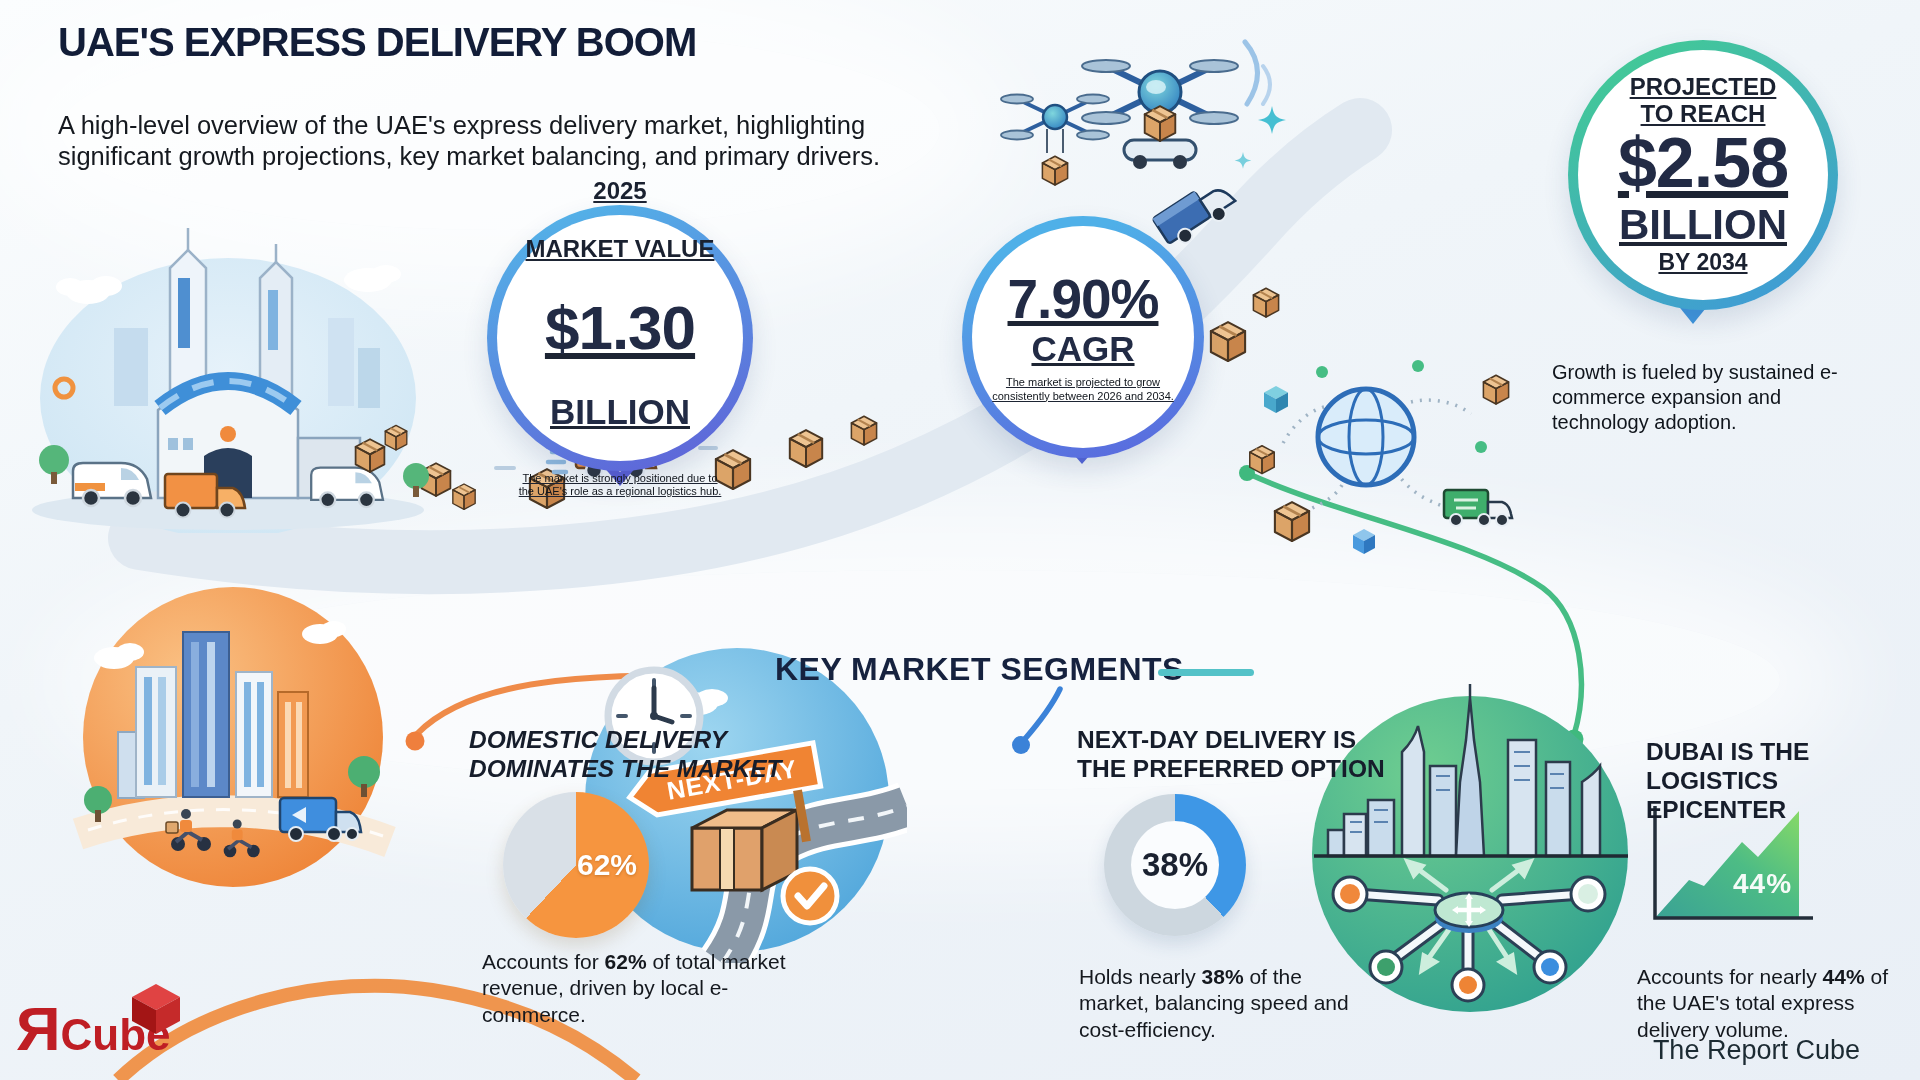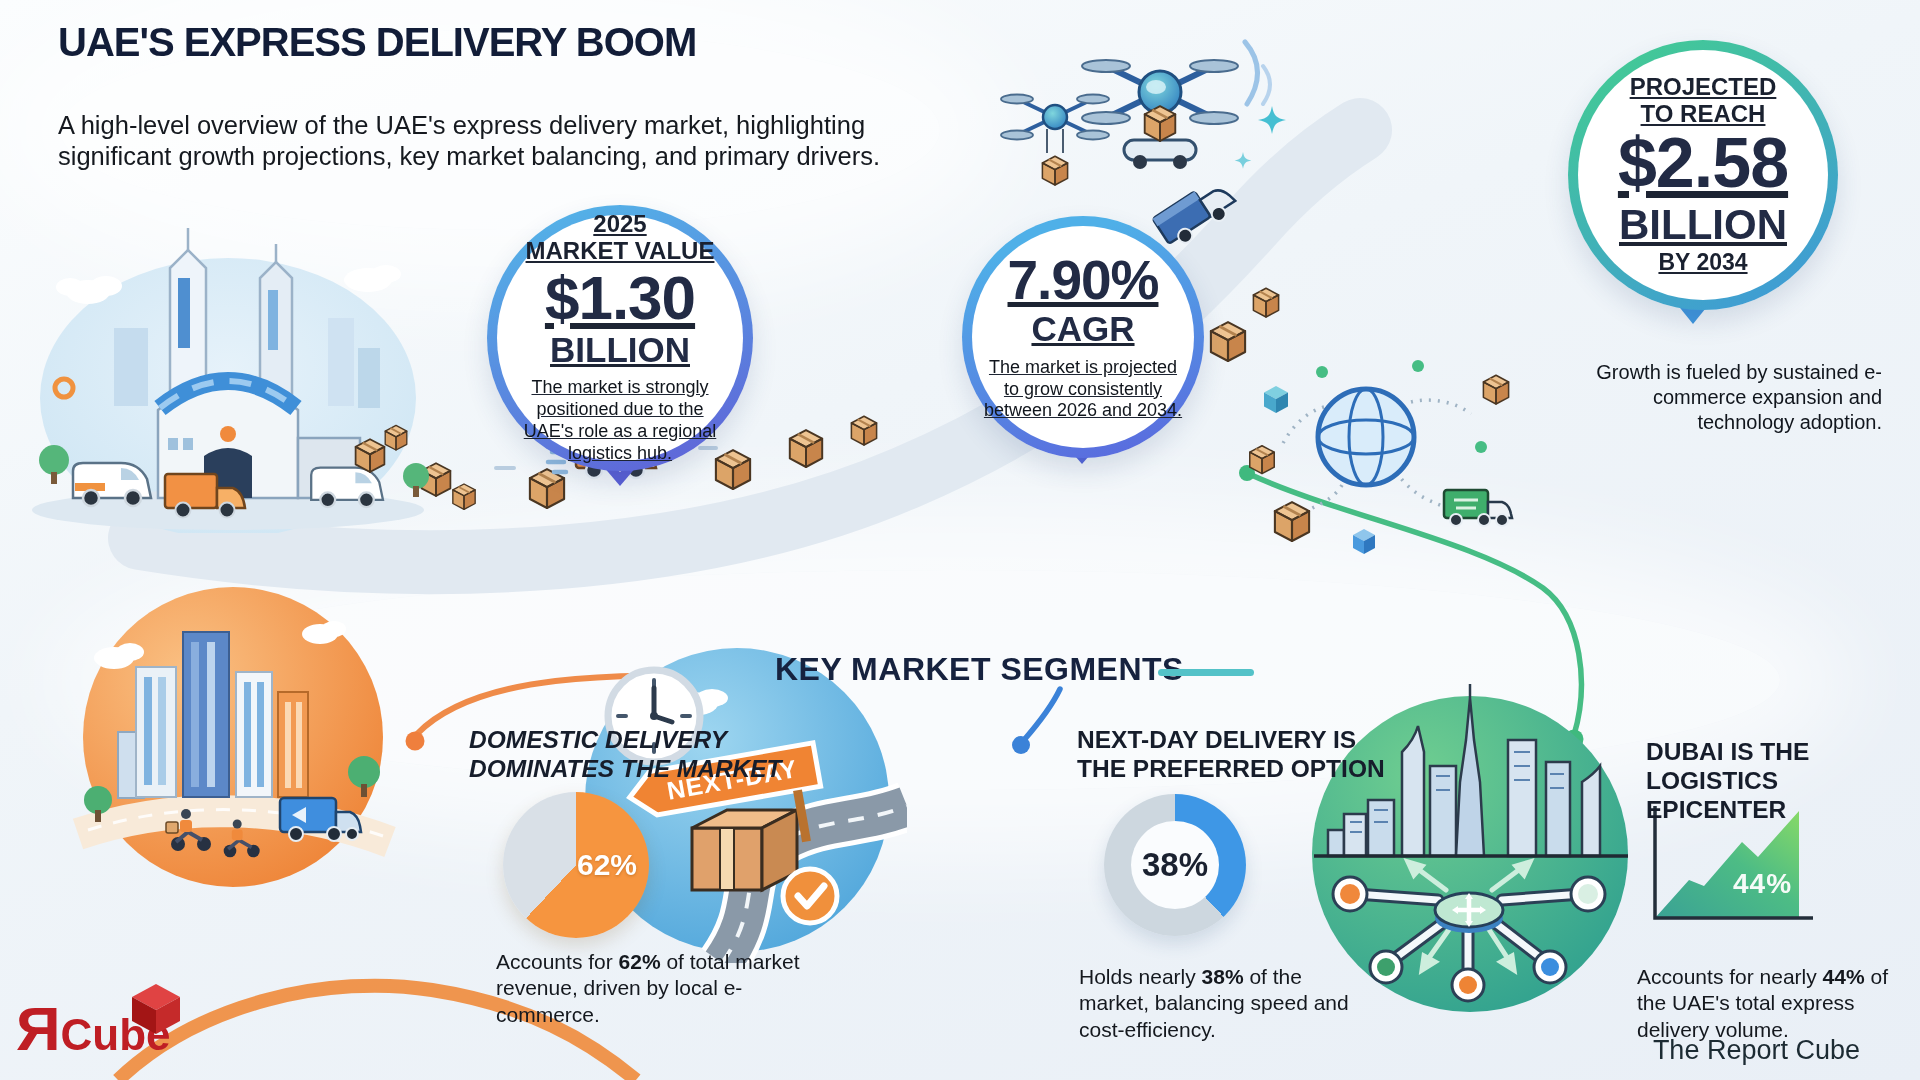--- a/index.html
+++ b/index.html
@@ -17,41 +17,41 @@
     line-height:1.22;color:#15191f;z-index:6;}
 
   .bubble{position:absolute;border-radius:50%;border:10px solid transparent;
     background:linear-gradient(#fff,#fff) padding-box,var(--ring) border-box;
     box-shadow:0 12px 26px rgba(40,70,120,.14);display:flex;flex-direction:column;
     align-items:center;justify-content:center;text-align:center;z-index:5;text-decoration:underline;}
   .tail{position:absolute;clip-path:polygon(0 0,100% 0,50% 100%);z-index:4;}
   .b-small{font-size:24px;font-weight:800;line-height:1.12;color:#1a2130;}
   .b-value{font-size:62px;font-weight:800;color:#222b45;line-height:1.05;letter-spacing:-1px;}
   .b-unit{font-size:35px;font-weight:800;color:#222b45;line-height:1.15;}
-  .b-desc{font-size:18px;line-height:1.22;color:#10151c;margin-top:7px;max-width:205px;}
+  .b-desc{font-size:11px;line-height:1.22;color:#10151c;margin-top:7px;max-width:205px;}
   #bubble-cagr .b-value{font-size:55px;}
   #bubble-proj .b-value{font-size:70px;}
   #bubble-proj .b-unit{font-size:42px;}
   #bubble-proj .b-year{font-size:23px;font-weight:800;color:#1a2130;}
-  .proj-desc{position:absolute;left:1552px;top:360px;width:330px;text-align:right;
+  .proj-desc{position:absolute;left:1552px;top:360px;width:330px;text-align:left;
     font-size:20px;line-height:1.26;color:#10151c;z-index:6;}
 
   .kms{position:absolute;left:775px;top:651px;font-size:32px;font-weight:800;
     letter-spacing:.5px;color:#16223f;z-index:6;}
   .kms-line-teal{position:absolute;left:1158px;top:669px;width:96px;height:7px;
     border-radius:4px;background:#54c2c8;z-index:6;}
 
   .seg-title{position:absolute;font-size:24.5px;font-weight:800;line-height:1.18;
     color:#161d2b;z-index:6;}
   #st1{left:469px;top:726px;font-style:italic;}
   #st2{left:1077px;top:726px;}
   #st3{left:1646px;top:726px;margin-top:12px;}
   .caption{position:absolute;font-size:21px;line-height:1.26;color:#14181e;z-index:6;}
   .caption b{font-weight:bold;}
-  #cap1{left:496px;top:943px;width:312px;margin-top:6px;}
+  #cap1{left:482px;top:943px;width:312px;margin-top:6px;}
   #cap2{left:1079px;top:943px;width:292px;}
   #cap3{left:1637px;top:943px;width:272px;}
 
   .pie{position:absolute;left:503px;top:792px;width:146px;height:146px;border-radius:50%;
     background:conic-gradient(#f6953f 0 62%,#d9e0e7 0);
     box-shadow:0 8px 18px rgba(120,90,40,.18);z-index:5;}
   .pie-label{position:absolute;left:104px;top:73px;transform:translate(-50%,-50%);
     color:#fff;font-weight:bold;font-size:30px;text-shadow:0 1px 3px rgba(150,80,10,.45);}
   .donut{position:absolute;left:1104px;top:794px;width:142px;height:142px;border-radius:50%;
     background:conic-gradient(#3e97e6 0 38%,#cdd7df 0);display:flex;align-items:center;
@@ -281,21 +281,21 @@
     <g transform="translate(222,158)">
       <rect x="-24" y="-20" width="44" height="28" rx="3" fill="#3fae6c" stroke="#1e4a32" stroke-width="2.5"></rect>
       <path d="M-14,-10 h24 M-12,-2 h20" stroke="#d9f2e2" stroke-width="3" fill="none"></path>
       <path d="M20,8 V-8 h14 q7,2 9,12 l1,4 Z" fill="#eef2f6" stroke="#27384a" stroke-width="2.5"></path>
       <circle cx="-12" cy="10" r="6" fill="#2b3540" stroke="#e8eef4" stroke-width="2"></circle>
       <circle cx="16" cy="10" r="6" fill="#2b3540" stroke="#e8eef4" stroke-width="2"></circle>
       <circle cx="34" cy="10" r="6" fill="#2b3540" stroke="#e8eef4" stroke-width="2"></circle>
     </g>
   </svg>
 
-  <div class="bubble" id="bubble-mv" style="left:487px;top:205px;width:246px;height:246px;--ring:linear-gradient(160deg,#53b5e8 5%,#5f63d8 95%);">
+  <div class="bubble" id="bubble-mv" style="left:487px;top:205px;width:246px;height:246px;gap:32px;--ring:linear-gradient(160deg,#53b5e8 5%,#5f63d8 95%);">
     <div class="b-small">2025</div>
     <div class="b-small">MARKET VALUE</div>
     <div class="b-value">$1.30</div>
     <div class="b-unit">BILLION</div>
     <div class="b-desc">The market is strongly positioned due to the UAE's role as a regional logistics hub.</div>
   </div>
   <div class="tail" style="left:591px;top:452px;width:58px;height:34px;background:#5a5fd6;"></div>
   <div class="tail" style="left:600px;top:450px;width:40px;height:22px;background:#fff;"></div>
 
   <div class="bubble" id="bubble-cagr" style="left:962px;top:216px;width:222px;height:222px;--ring:linear-gradient(165deg,#4fb0e8 15%,#5a6ade 95%);">

